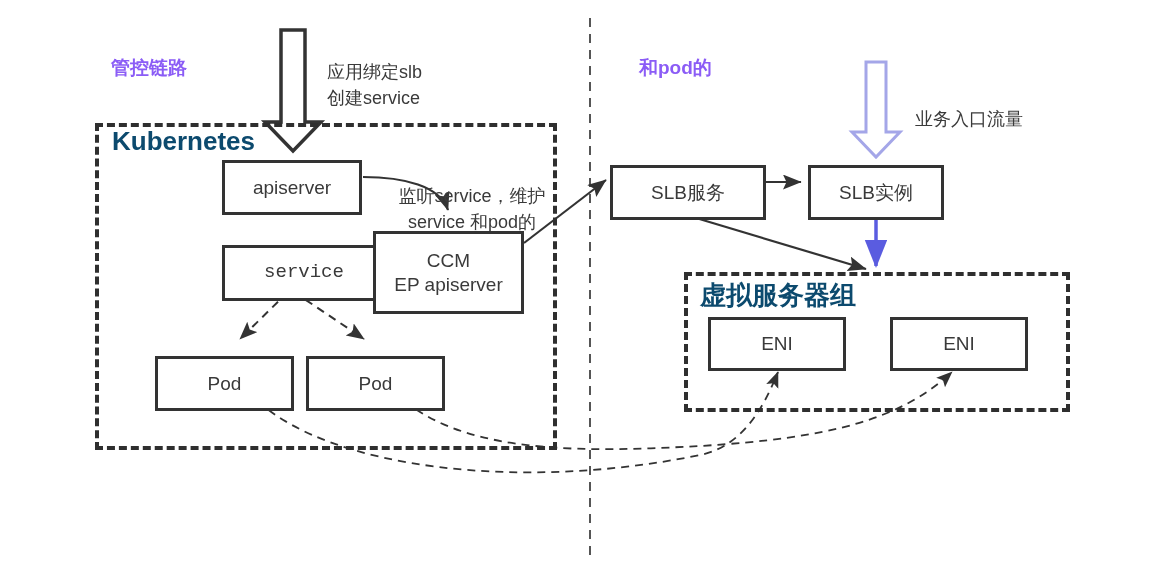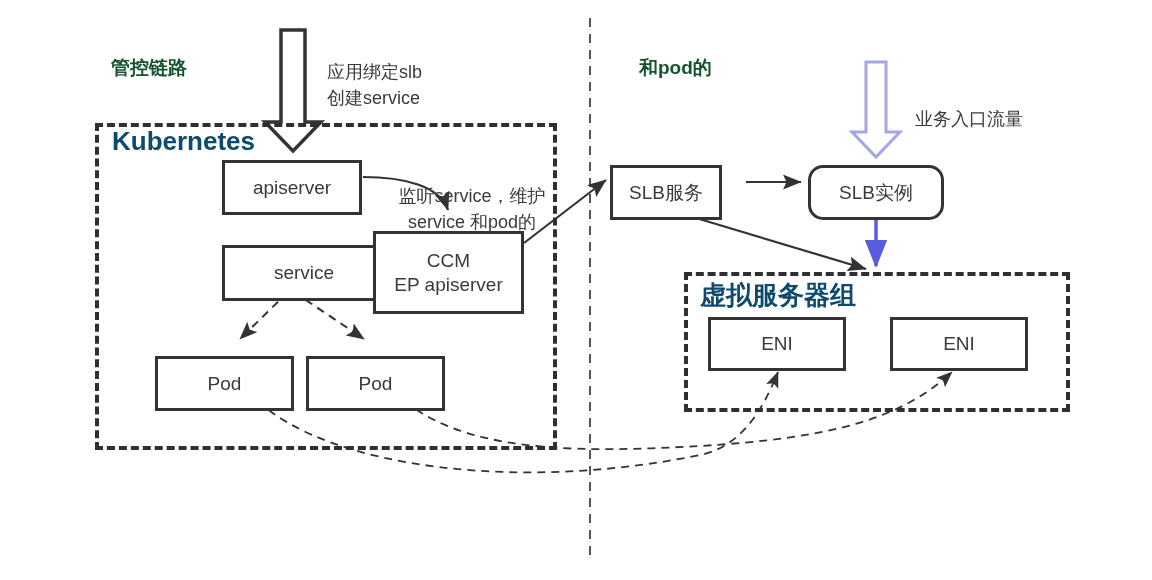--- a/index.html
+++ b/index.html
@@ -47,21 +47,21 @@
   }
   .group-label {
     position: absolute;
     color: #0c4a6e;
     font-size: 26px;
     white-space: nowrap;
     font-weight: bold;
   }
   .heading {
     position: absolute;
-    color: #14532d;
+    color: #8b5cf6;
     font-size: 19px;
     font-weight: bold;
     white-space: nowrap;
   }
   .annotation {
     position: absolute;
     color: #3a3a3a;
     font-size: 18px;
     line-height: 1.42;
     white-space: pre-line;
@@ -151,42 +151,42 @@
   <div class="annotation ann-center" style="left:374px; top:136px; width:196px;margin-top:48px;">监听service，维护
 service 和pod的
 关系</div>
 
   <div class="annotation ann-left" style="left:915px; top:107px; width:160px;">业务入口流量</div>
 
   <div class="node-box" style="left:222px; top:150px; width:140px; height:55px;">
     <span>apiserver</span>
   </div>
 
-  <div class="node-box" style="left:222px; top:235px; width:164px; height:56px;">
+  <div class="node-box" style="left:222px; top:235px; width:164px; height:56px;font-family:Liberation Mono, monospace;">
     <span>service</span>
   </div>
 
   <div class="node-box" style="left:373px; top:221px; width:151px; height:83px;">
     <span>CCM
 EP apiserver</span>
   </div>
 
   <div class="node-box" style="left:155px; top:346px; width:139px; height:55px;">
     <span>Pod</span>
   </div>
 
   <div class="node-box" style="left:306px; top:346px; width:139px; height:55px;">
     <span>Pod</span>
   </div>
 
-  <div class="node-box" style="left:610px; top:155px; width:112px; height:55px;">
+  <div class="node-box" style="left:610px; top:155px; width:156px; height:55px;">
     <span>SLB服务</span>
   </div>
 
-  <div class="node-box" style="left:808px; top:155px; width:136px; height:55px;border-radius:15px;">
+  <div class="node-box" style="left:808px; top:155px; width:136px; height:55px;">
     <span>SLB实例</span>
   </div>
 
   <div class="node-box" style="left:708px; top:307px; width:138px; height:54px;">
     <span>ENI</span>
   </div>
 
   <div class="node-box" style="left:890px; top:307px; width:138px; height:54px;">
     <span>ENI</span>
   </div>

